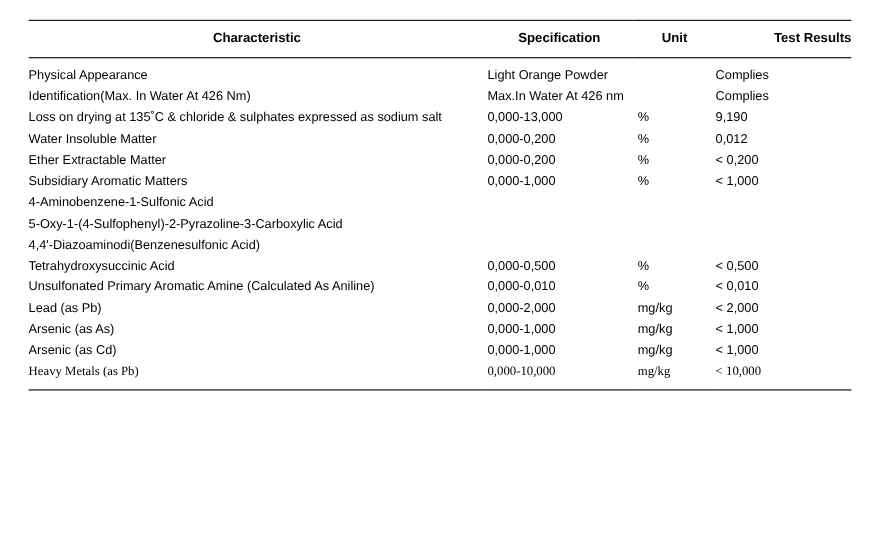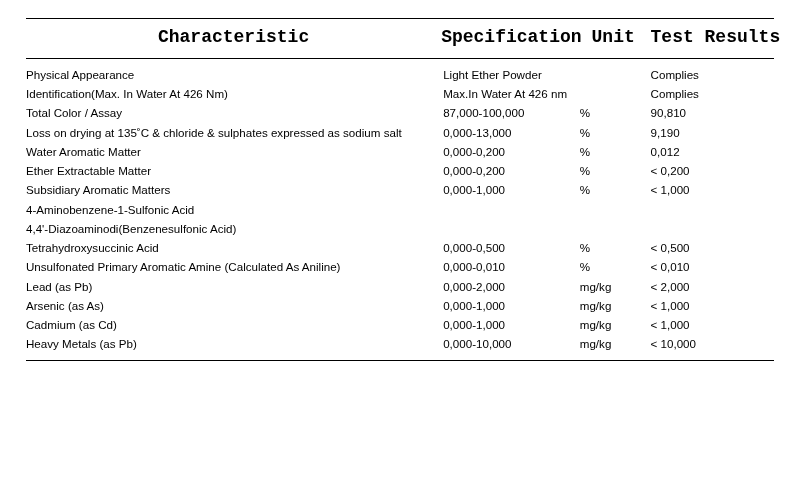--- a/index.html
+++ b/index.html
@@ -25,27 +25,26 @@
     width: 100%;
     border-collapse: collapse;
     table-layout: fixed;
   }
   table.spec col.c-char  { width: 55.5%; }
   table.spec col.c-spec  { width: 18.0%; }
   table.spec col.c-unit  { width: 10.0%; }
   table.spec col.c-res   { width: 16.5%; }
 
   thead th {
-    font-size: 18px;
+    font-size: 12px;
     font-weight: bold;
     padding: 8px 0 11px 0;
     text-align: left;
     vertical-align: bottom;
     white-space: nowrap;
-    font-family: Liberation Mono, monospace;
   }
   thead th.center { text-align: center; }
   thead th.right  { text-align: right; margin-top: 44px; }
 
   .rule-top {
     border-top: 1.6px solid #000;
   }
   .rule-head {
     border-bottom: 1.1px solid #000;
   }
@@ -57,21 +56,21 @@
     font-size: 11.6px;
     padding: 2.5px 0 2.6px 0;
     vertical-align: top;
     line-height: 1.22;
     white-space: nowrap;
   }
   tbody td.spec-col { padding-left: 2px; }
   tbody td.unit-col { padding-left: 4px; }
   tbody td.res-col  { text-align: left; padding-right: 2px; }
   tbody tr.first-row td { padding-top: 9px; margin-left: 20px; }
-  tbody tr.last-row td { padding-bottom: 9px; }
+  tbody tr.last-row td { padding-bottom: 9px; font-family: Liberation Serif, serif; }
 </style>
 </head>
 <body>
 
 <div class="sheet">
   <table class="spec">
     <colgroup>
       <col class="c-char">
       <col class="c-spec">
       <col class="c-unit">
@@ -81,62 +80,62 @@
       <tr class="rule-top rule-head">
         <th class="center">Characteristic</th>
         <th class="center">Specification</th>
         <th class="center">Unit</th>
         <th class="right">Test Results</th>
       </tr>
     </thead>
     <tbody id="tbody">
         <tr class="first-row">
           <td class="char-col">Physical Appearance</td>
-          <td class="spec-col">Light Ether Powder</td>
+          <td class="spec-col">Light Orange Powder</td>
           <td class="unit-col"></td>
           <td class="res-col">Complies</td>
         </tr>
         <tr>
           <td class="char-col">Identification(Max. In Water At 426 Nm)</td>
           <td class="spec-col">Max.In Water At 426 nm</td>
           <td class="unit-col"></td>
           <td class="res-col">Complies</td>
         </tr>
         <tr>
-          <td class="char-col">Total Color / Assay</td>
-          <td class="spec-col">87,000-100,000</td>
-          <td class="unit-col">%</td>
-          <td class="res-col">90,810</td>
-        </tr>
-        <tr>
           <td class="char-col">Loss on drying at 135˚C &amp; chloride &amp; sulphates expressed as sodium salt</td>
           <td class="spec-col">0,000-13,000</td>
           <td class="unit-col">%</td>
           <td class="res-col">9,190</td>
         </tr>
         <tr>
-          <td class="char-col">Water Aromatic Matter</td>
+          <td class="char-col">Water Insoluble Matter</td>
           <td class="spec-col">0,000-0,200</td>
           <td class="unit-col">%</td>
           <td class="res-col">0,012</td>
         </tr>
         <tr>
           <td class="char-col">Ether Extractable Matter</td>
           <td class="spec-col">0,000-0,200</td>
           <td class="unit-col">%</td>
           <td class="res-col">&lt; 0,200</td>
         </tr>
         <tr>
           <td class="char-col">Subsidiary Aromatic Matters</td>
           <td class="spec-col">0,000-1,000</td>
           <td class="unit-col">%</td>
           <td class="res-col">&lt; 1,000</td>
         </tr>
         <tr>
           <td class="char-col">4-Aminobenzene-1-Sulfonic Acid</td>
+          <td class="spec-col"></td>
+          <td class="unit-col"></td>
+          <td class="res-col"></td>
+        </tr>
+        <tr>
+          <td class="char-col">5-Oxy-1-(4-Sulfophenyl)-2-Pyrazoline-3-Carboxylic Acid</td>
           <td class="spec-col"></td>
           <td class="unit-col"></td>
           <td class="res-col"></td>
         </tr>
         <tr>
           <td class="char-col">4,4'-Diazoaminodi(Benzenesulfonic Acid)</td>
           <td class="spec-col"></td>
           <td class="unit-col"></td>
           <td class="res-col"></td>
         </tr>
@@ -158,21 +157,21 @@
           <td class="unit-col">mg/kg</td>
           <td class="res-col">&lt; 2,000</td>
         </tr>
         <tr>
           <td class="char-col">Arsenic (as As)</td>
           <td class="spec-col">0,000-1,000</td>
           <td class="unit-col">mg/kg</td>
           <td class="res-col">&lt; 1,000</td>
         </tr>
         <tr>
-          <td class="char-col">Cadmium (as Cd)</td>
+          <td class="char-col">Arsenic (as Cd)</td>
           <td class="spec-col">0,000-1,000</td>
           <td class="unit-col">mg/kg</td>
           <td class="res-col">&lt; 1,000</td>
         </tr>
         <tr class="last-row rule-bottom">
           <td class="char-col">Heavy Metals (as Pb)</td>
           <td class="spec-col">0,000-10,000</td>
           <td class="unit-col">mg/kg</td>
           <td class="res-col">&lt; 10,000</td>
         </tr>

